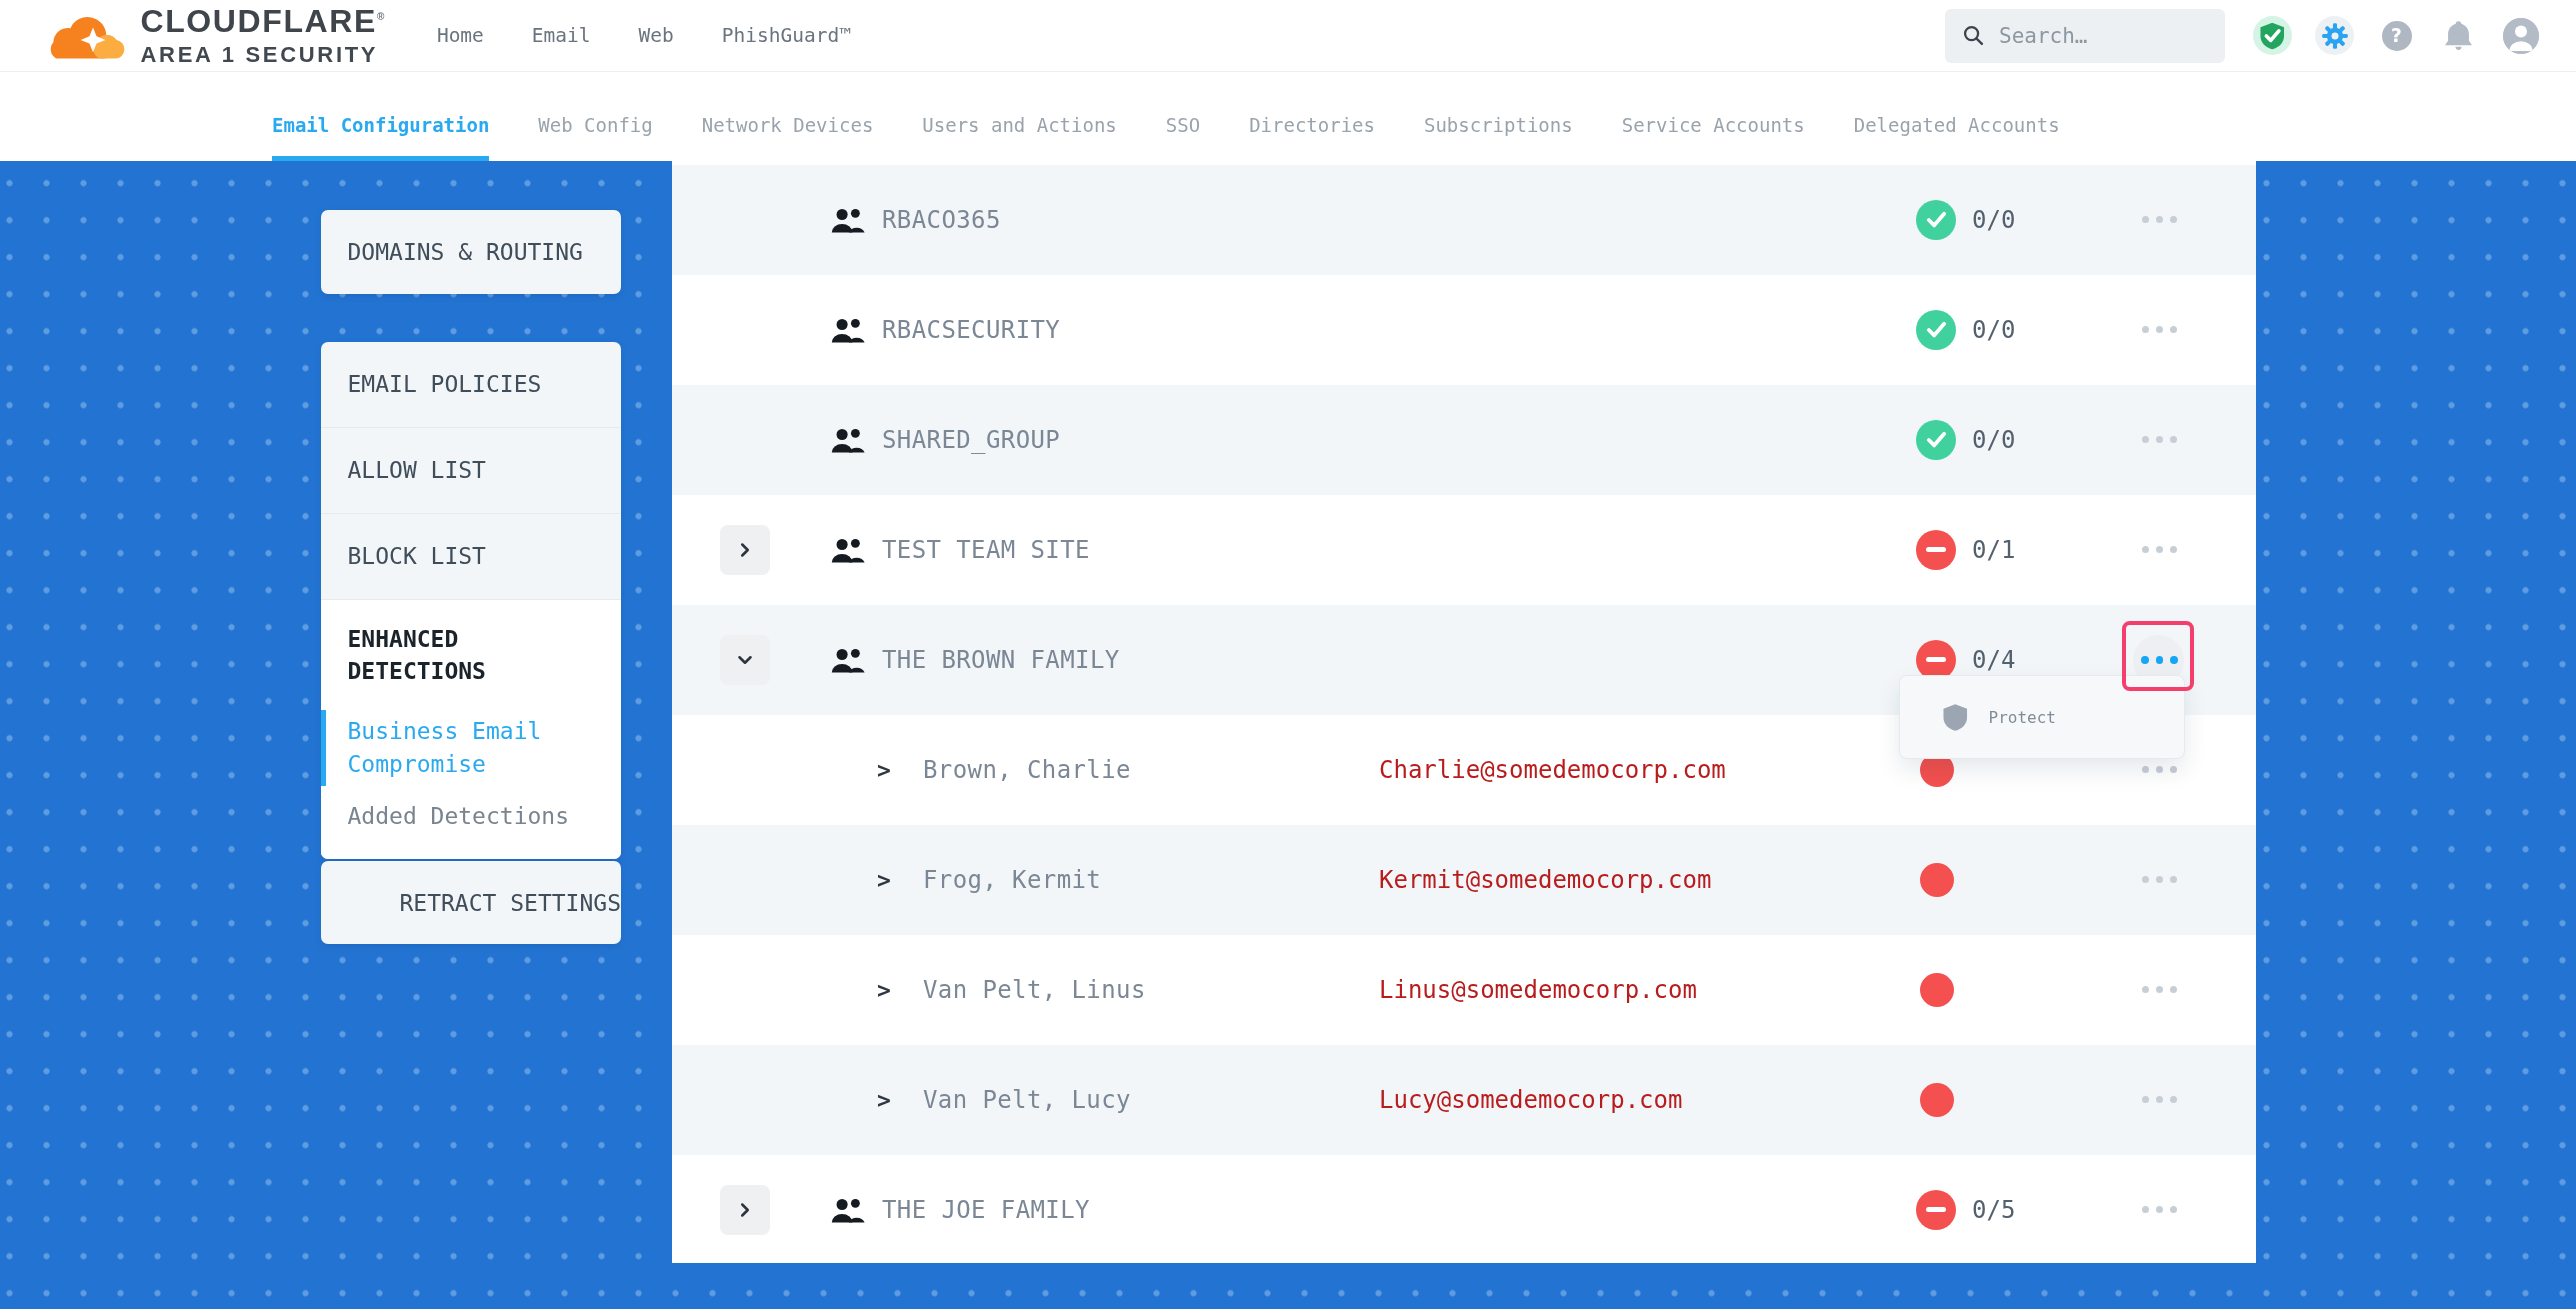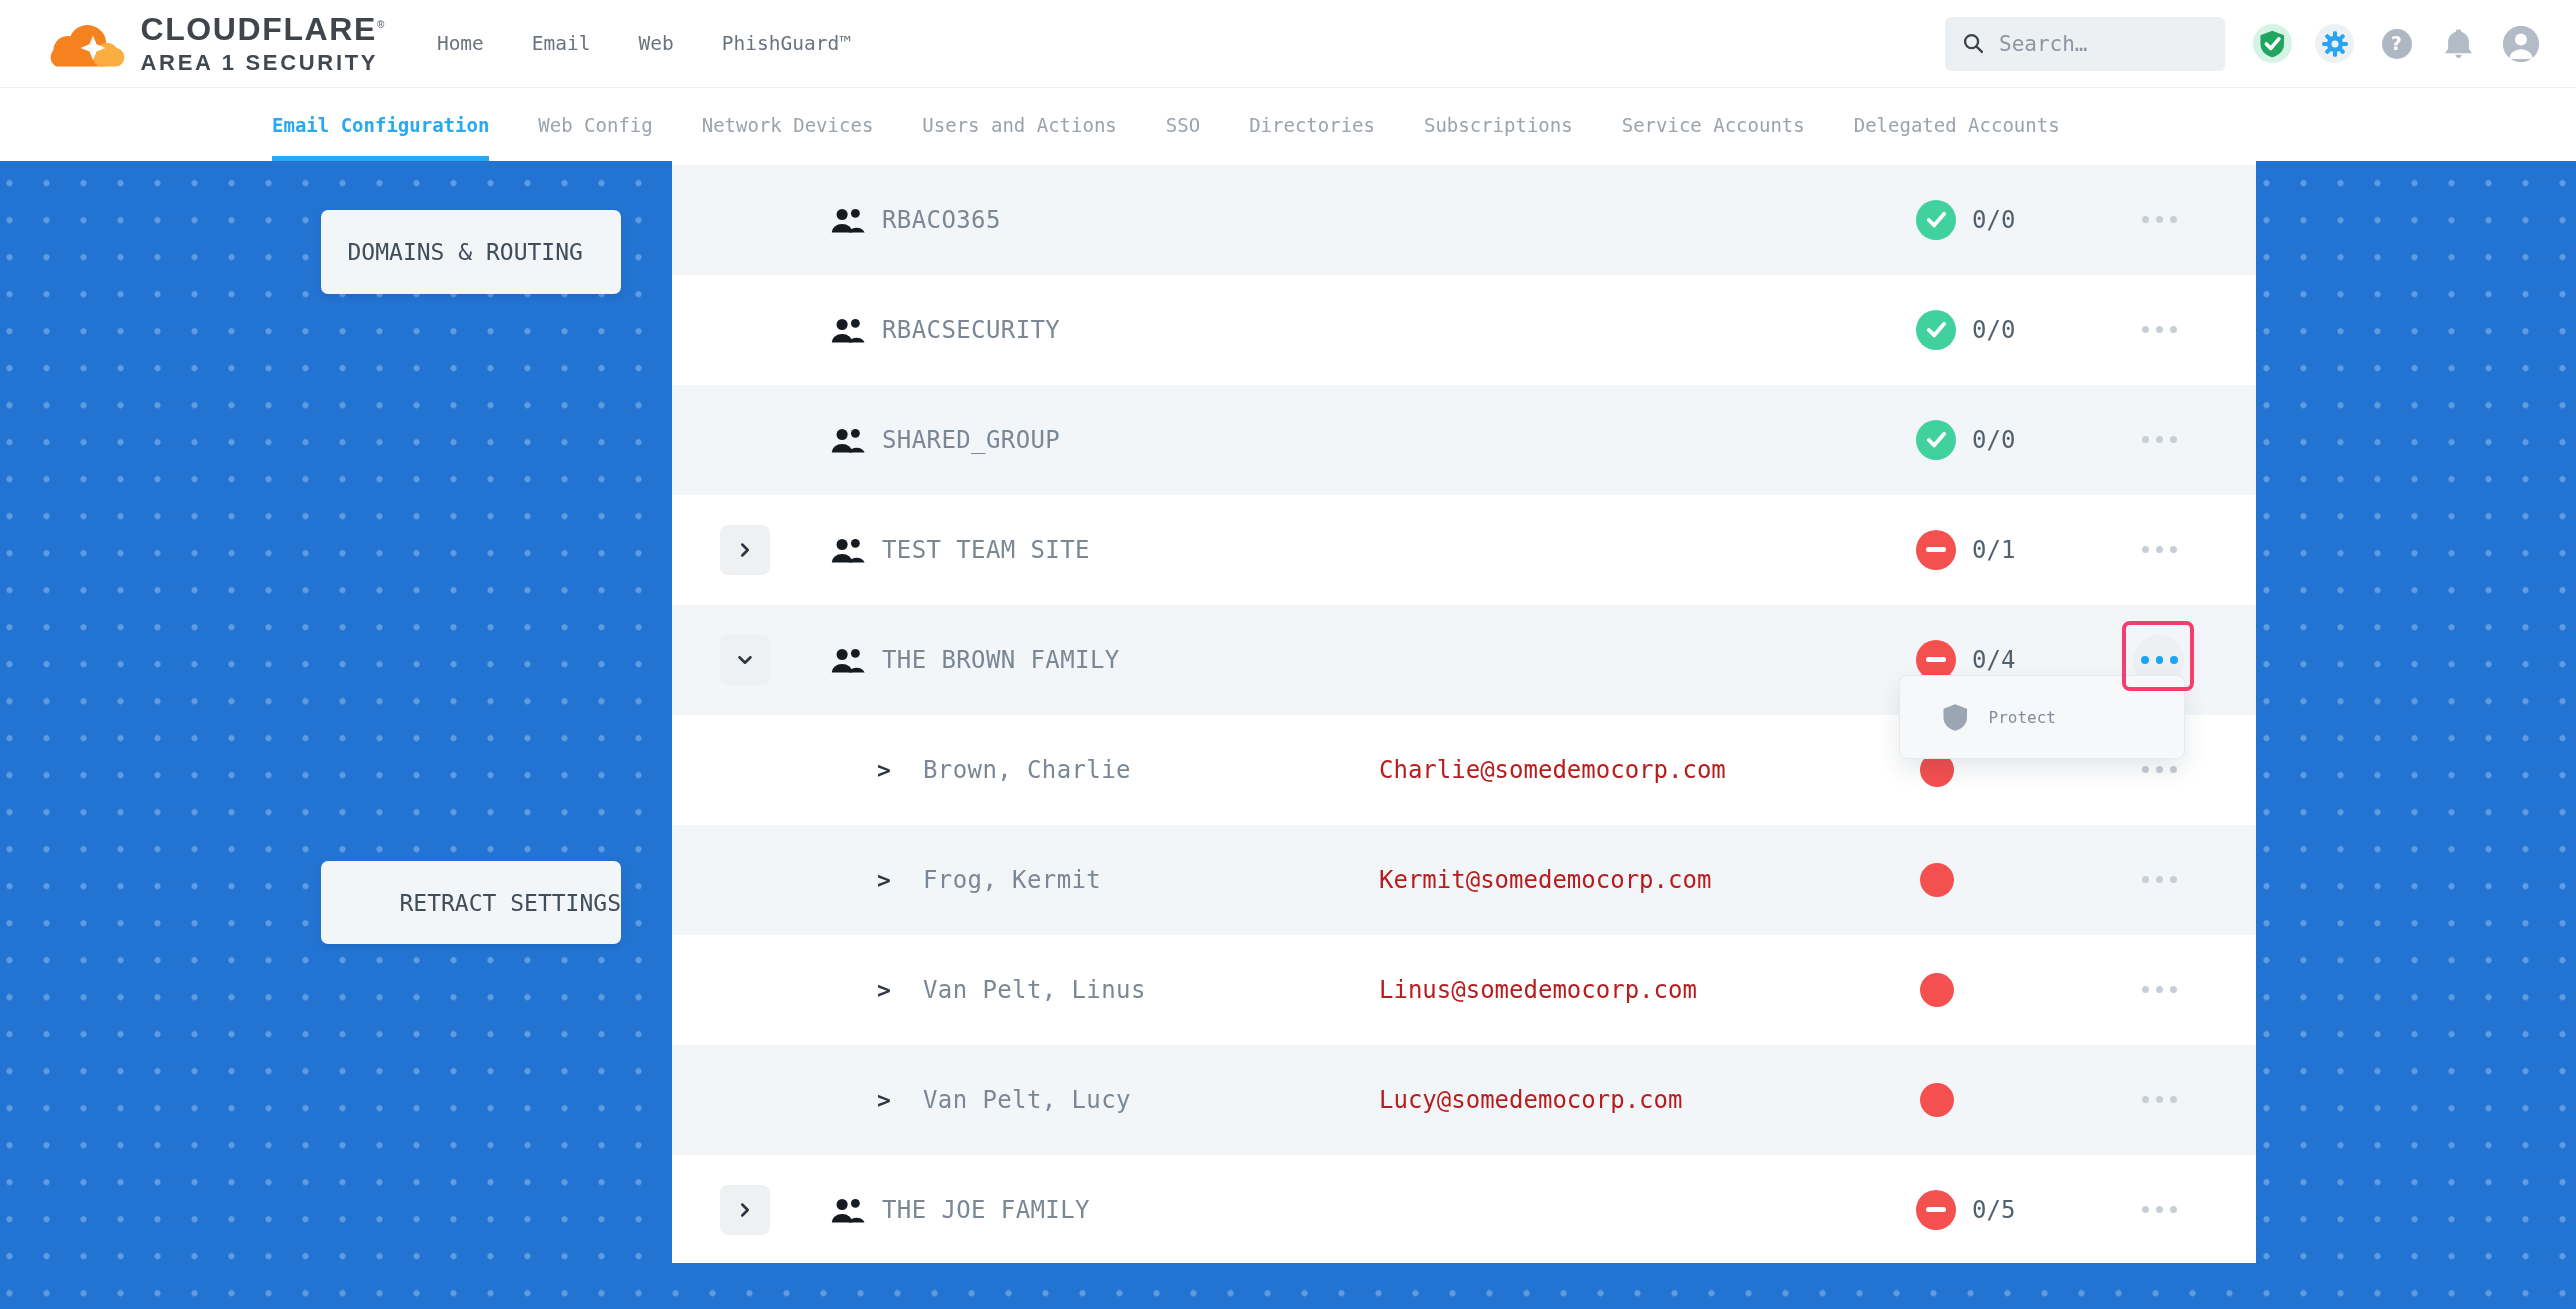--- a/index.html
+++ b/index.html
@@ -1,21 +1,21 @@
 <!DOCTYPE html>
 <html style="--bg-blue: #2374d2; --accent: #29a9f0; --green: #41d19e; --red: #f4504f; --pink: #f43f6e;font-size:12.5px"><head>
 <meta charset="utf-8">
 <style>
   * { margin:0; padding:0; box-sizing:border-box; }
   html,body { width:2576px; height:1309px; overflow:hidden; background:#fff;
               font-family:"DejaVu Sans Mono", monospace; }
   .app { position:relative; width:2576px; height:1309px; }
 
   
-  .topbar { position:absolute; top:0; left:0; right:0; height:88px; background:#fff;
+  .topbar { position:absolute; top:0; left:0; right:0; height:72px; background:#fff;
             border-bottom:0.8px solid #edf0f2; display:flex; align-items:center; z-index:20; }
   .logo-svg { width:84px; height:58px; margin-left:44px; flex:none; }
   .brand-block { margin-left:12.5px; font-family:"Liberation Sans", sans-serif; }
   .brand-line1 { font-size:32px; font-weight:bold; color:#3f454b; letter-spacing:1.6px; line-height:1; }
   .brand-line1 sup { font-size:10px; color:#6a7178; }
   .brand-line2 { font-size:22px; font-weight:bold; color:#42484f; letter-spacing:2.7px; margin-top:7px; line-height:1; }
   .top-nav { display:flex; gap:48px; margin-left:51px; }
   .top-nav a { font-size:19.5px; color:#6a747f; text-decoration:none; white-space:nowrap; }
   .search-box { margin-left:auto; width:280px; height:54px; border-radius:6.2px; background:#edf0f2;
                 display:flex; align-items:center; padding:0 17px; gap:14px; flex:none; }
@@ -194,20 +194,33 @@
     <a href="#" class="tab">Service Accounts</a>
     <a href="#" class="tab">Delegated Accounts</a>
   </nav>
 
   <div class="content">
 
     <div class="side-card card-domains">
       <span class="side-item no-border">DOMAINS &amp; ROUTING</span>
     </div>
 
+    <div class="side-card card-policies">
+      <span class="side-item">EMAIL POLICIES</span>
+      <span class="side-item">ALLOW LIST</span>
+      <span class="side-item">BLOCK LIST</span>
+      <div class="enhanced">
+        <div class="enh-title">ENHANCED DETECTIONS</div>
+        <span class="enh-item active">
+          <i class="bar"></i>
+          <span>Business Email Compromise</span>
+        </span>
+        <span class="enh-item plain">Added Detections</span>
+      </div>
+    </div>
 
     <div class="side-card card-retract">
       <span class="side-item no-border">RETRACT SETTINGS</span>
     </div>
 
     <div class="gtable">
       <div class="sliver"></div>
 
   <div class="row group s-check light">
 

